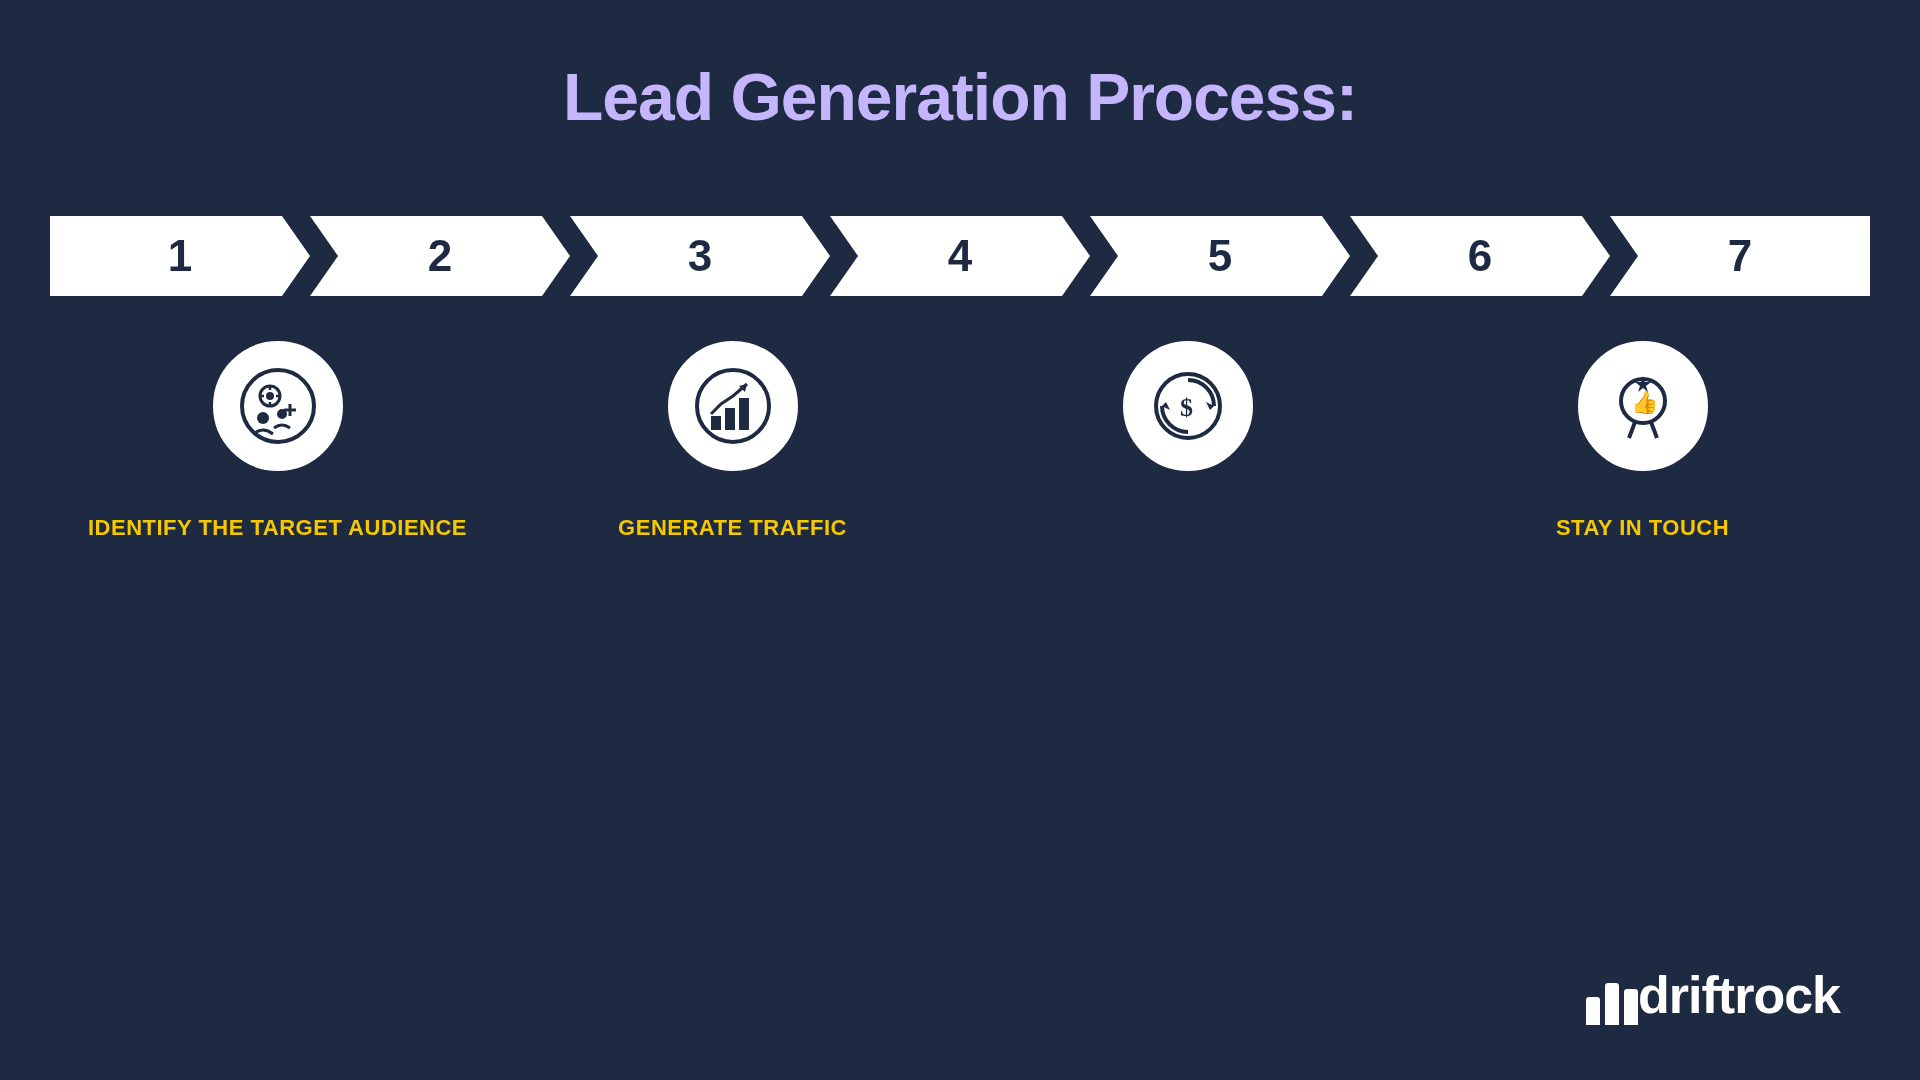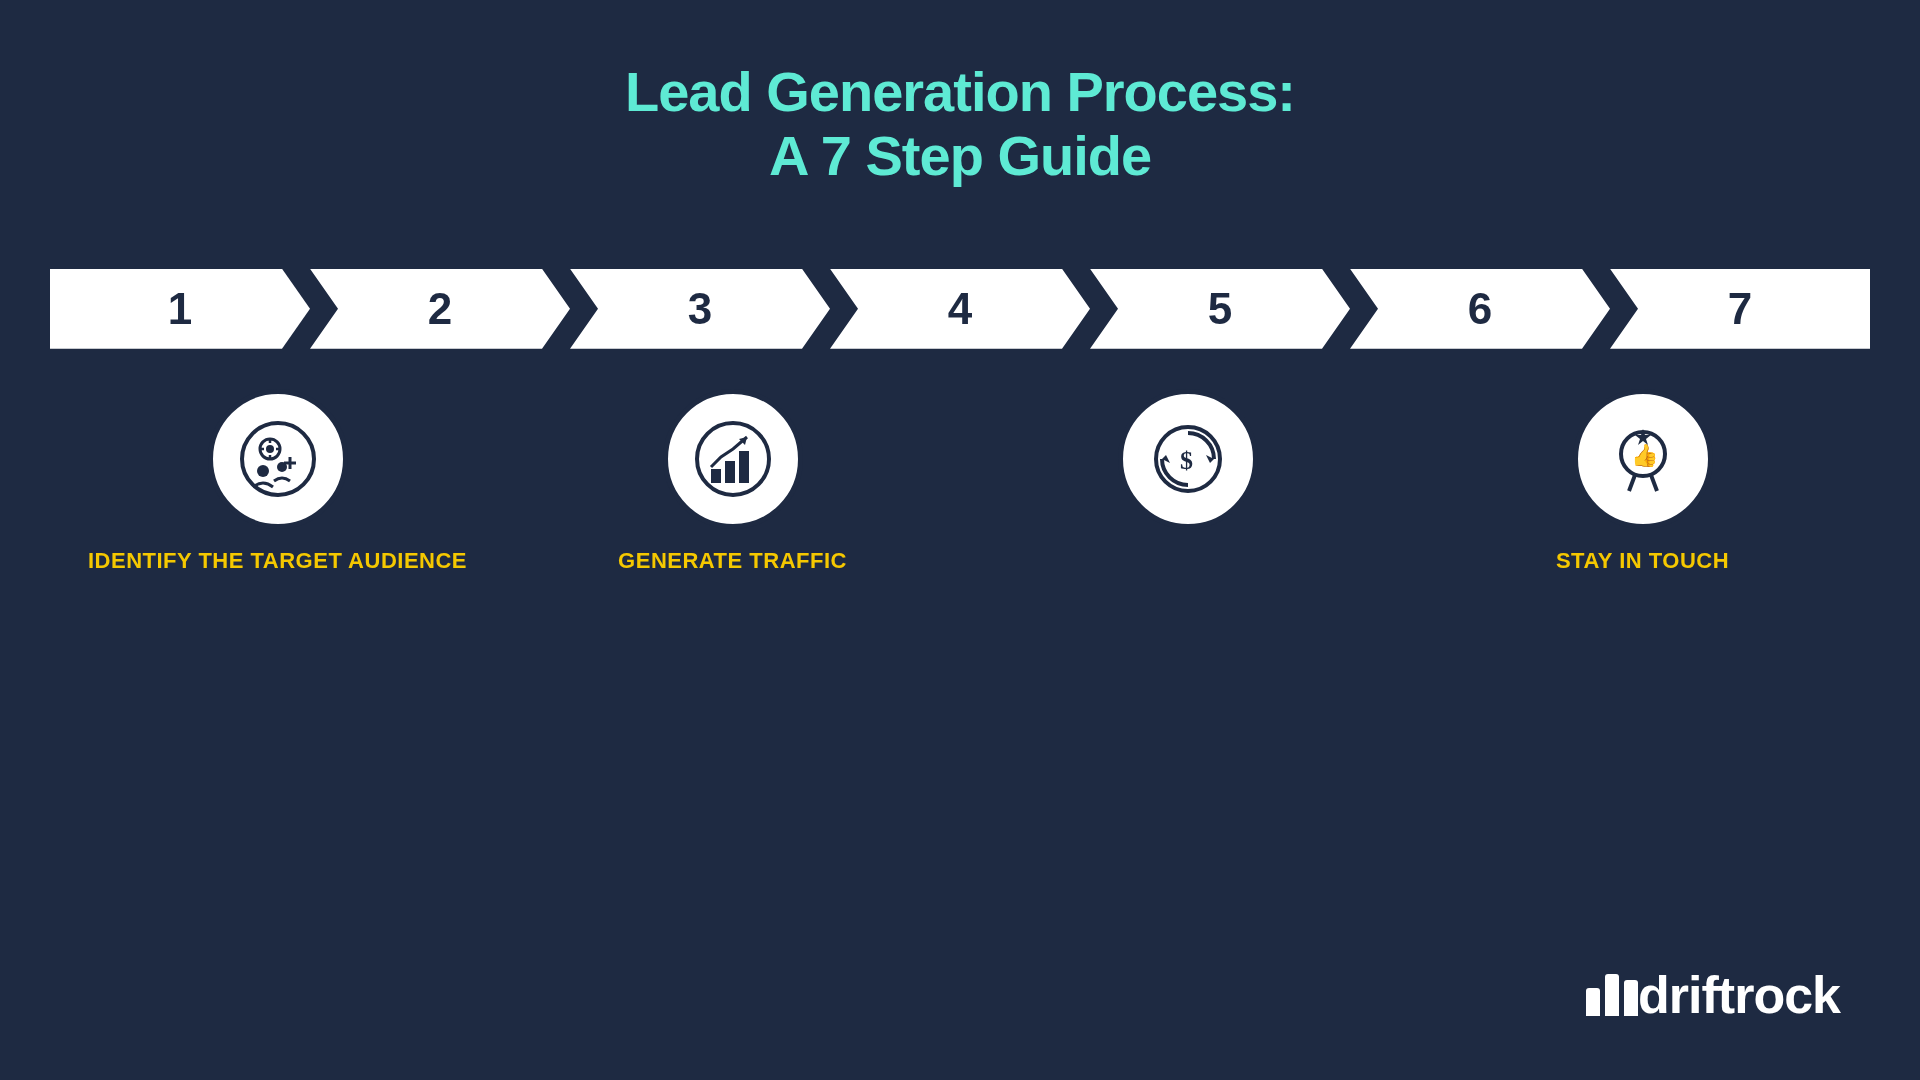--- a/index.html
+++ b/index.html
@@ -17,23 +17,23 @@
       position: relative;
     }
 
     .title-section {
       text-align: center;
       margin-top: 60px;
       line-height: 1.15;
     }
 
     .title-section h1 {
-      font-size: 56px;
-      font-weight: 900;
-      color: #5eead4;
+      font-size: 66px;
+      font-weight: 900;
+      color: #c4b5fd;
       letter-spacing: -1px;
     }
 
     .steps-bar {
       display: flex;
       align-items: center;
       margin-top: 80px;
       width: 1820px;
       position: relative;
     }
@@ -98,28 +98,28 @@
     }
 
     .step-label {
       font-size: 22px;
       font-weight: 900;
       color: #f5c800;
       text-align: center;
       text-transform: uppercase;
       letter-spacing: 0.5px;
       line-height: 1.3;
+      margin-top: 20px;
     }
 
     .branding {
       position: absolute;
       bottom: 55px;
       right: 80px;
       display: flex;
-      align-items: center;
     }
 
     .brand-logo {
       display: flex;
       align-items: flex-end;
       gap: 5px;
     }
 
     .bar1 { width: 14px; height: 28px; background: white; border-radius: 3px 3px 0 0; }
     .bar2 { width: 14px; height: 42px; background: white; border-radius: 3px 3px 0 0; }
@@ -131,21 +131,20 @@
       color: white;
       letter-spacing: -1px;
     }
   </style>
 </head>
 <body>
 
 <div class="title-section">
   <h1>
     <span>Lead Generation Process:</span><br>
-    <span>A 7 Step Guide</span>
   </h1>
 </div>
 
 <div class="steps-bar">
   <div class="step-arrow">1</div>
   <div class="step-arrow">2</div>
   <div class="step-arrow">3</div>
   <div class="step-arrow">4</div>
   <div class="step-arrow">5</div>
   <div class="step-arrow">6</div>

